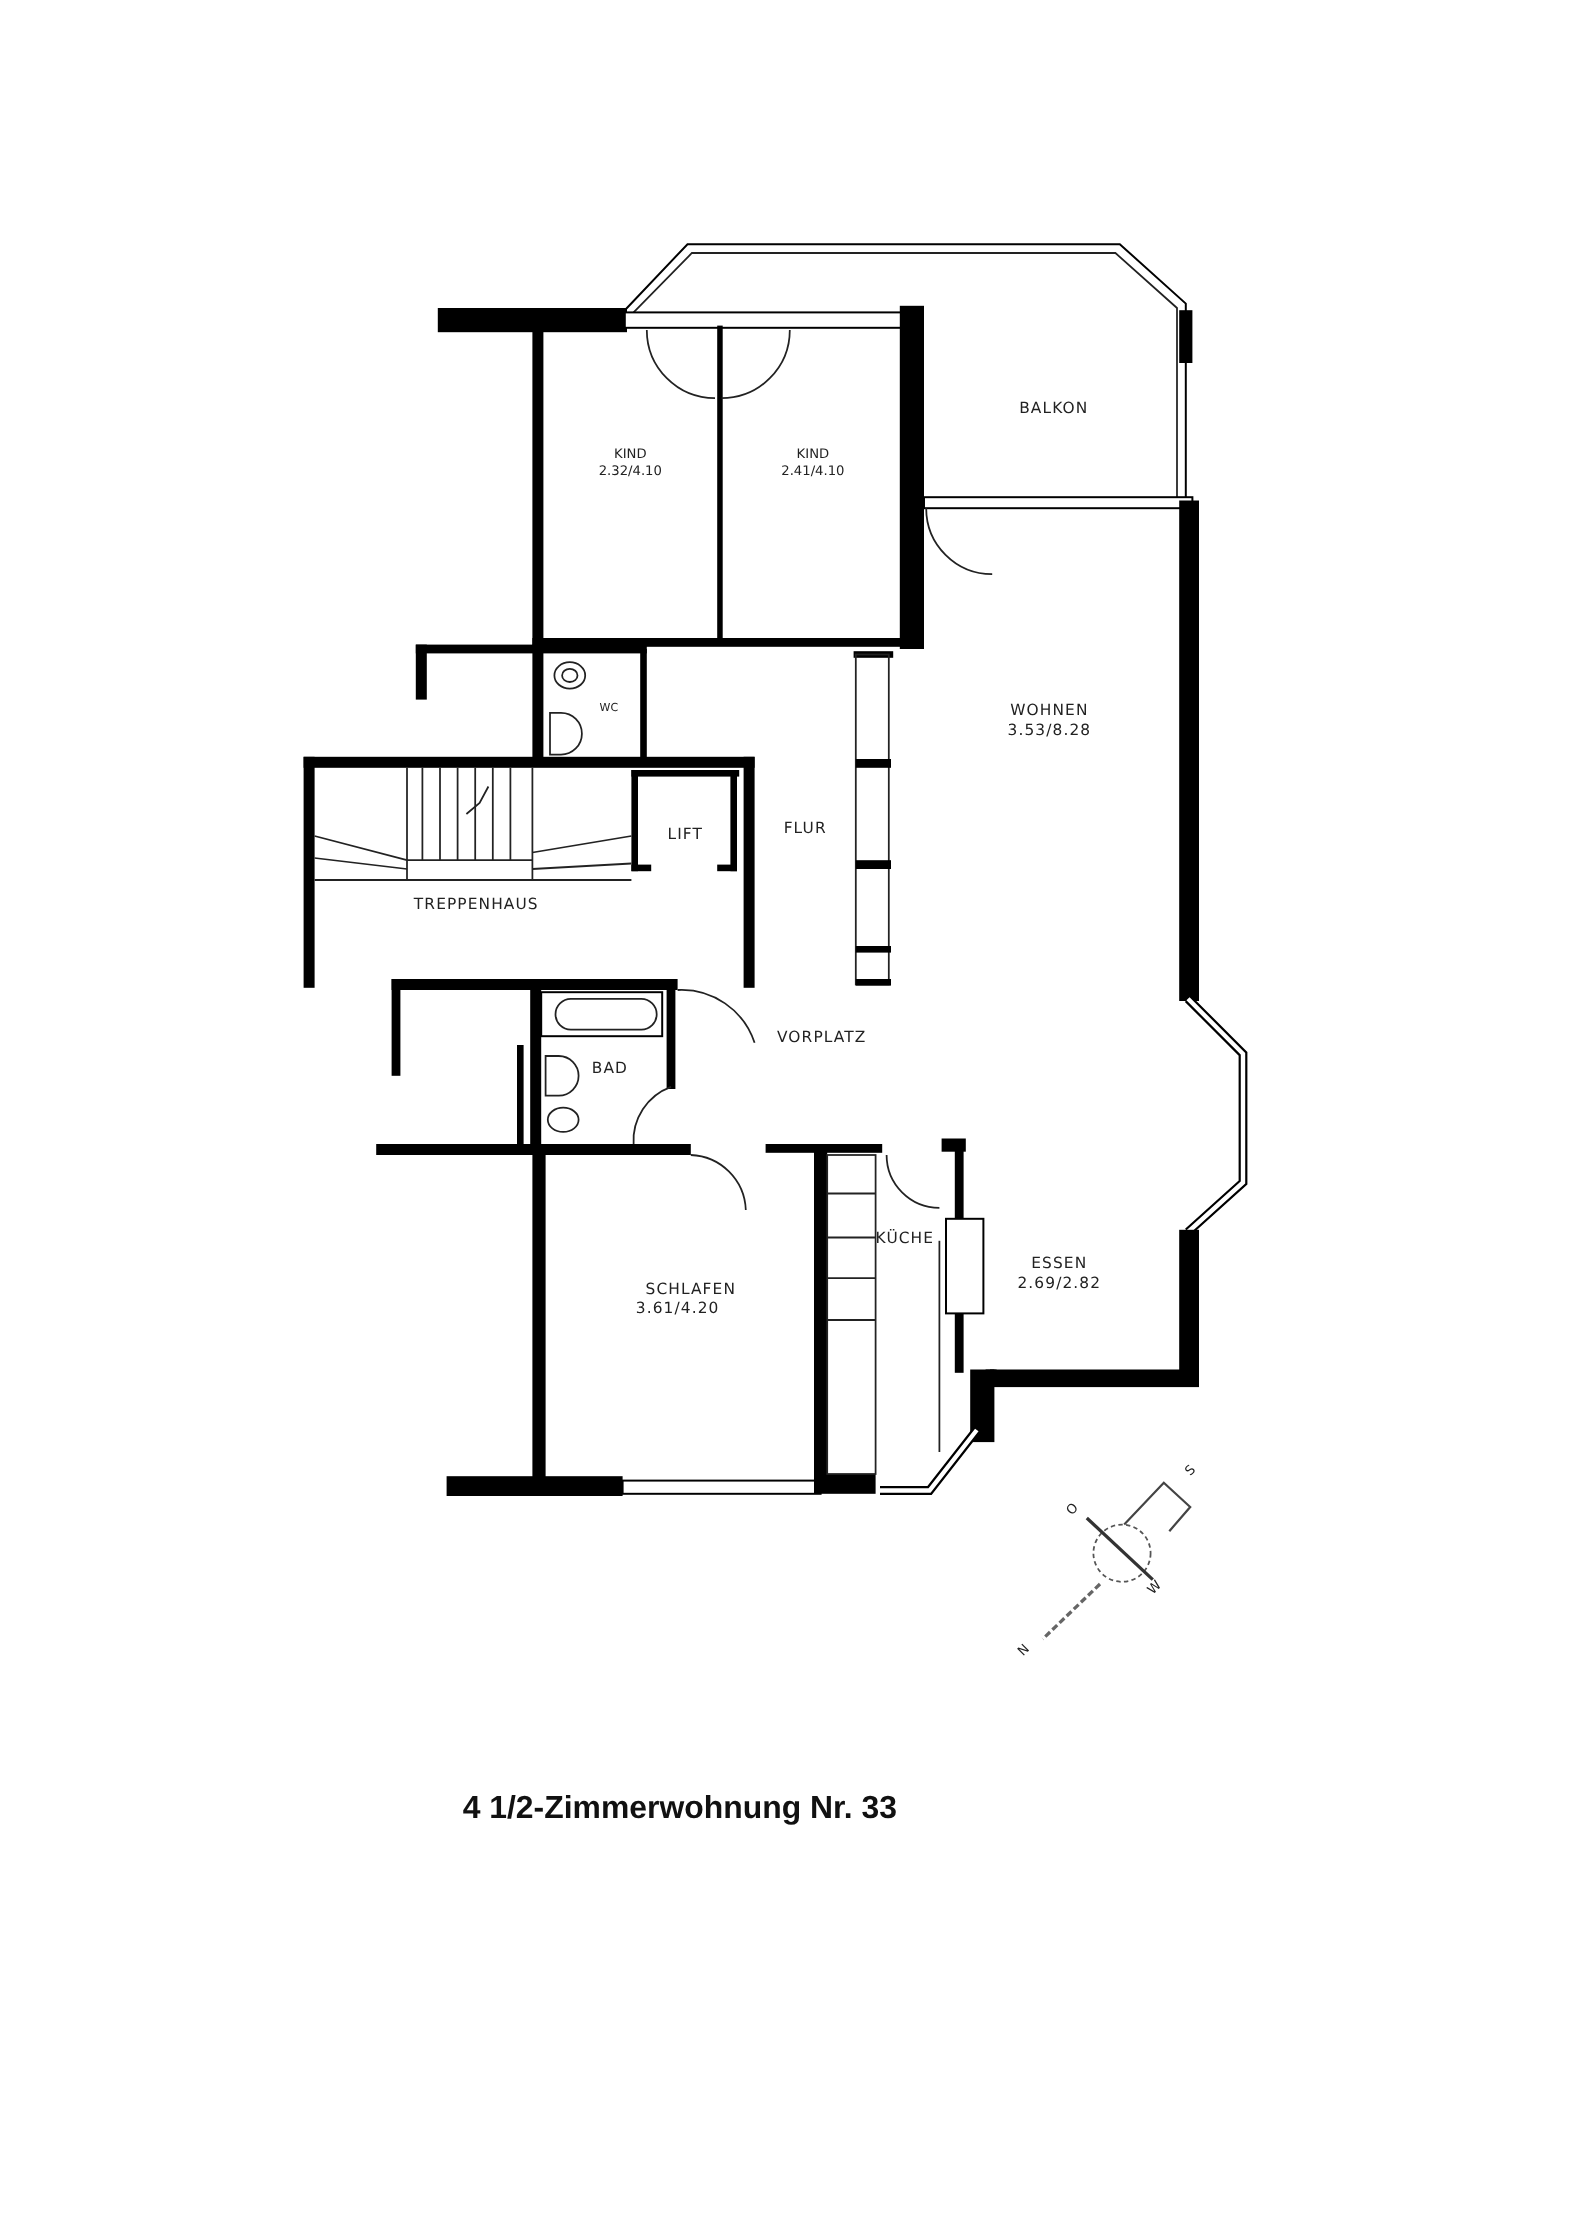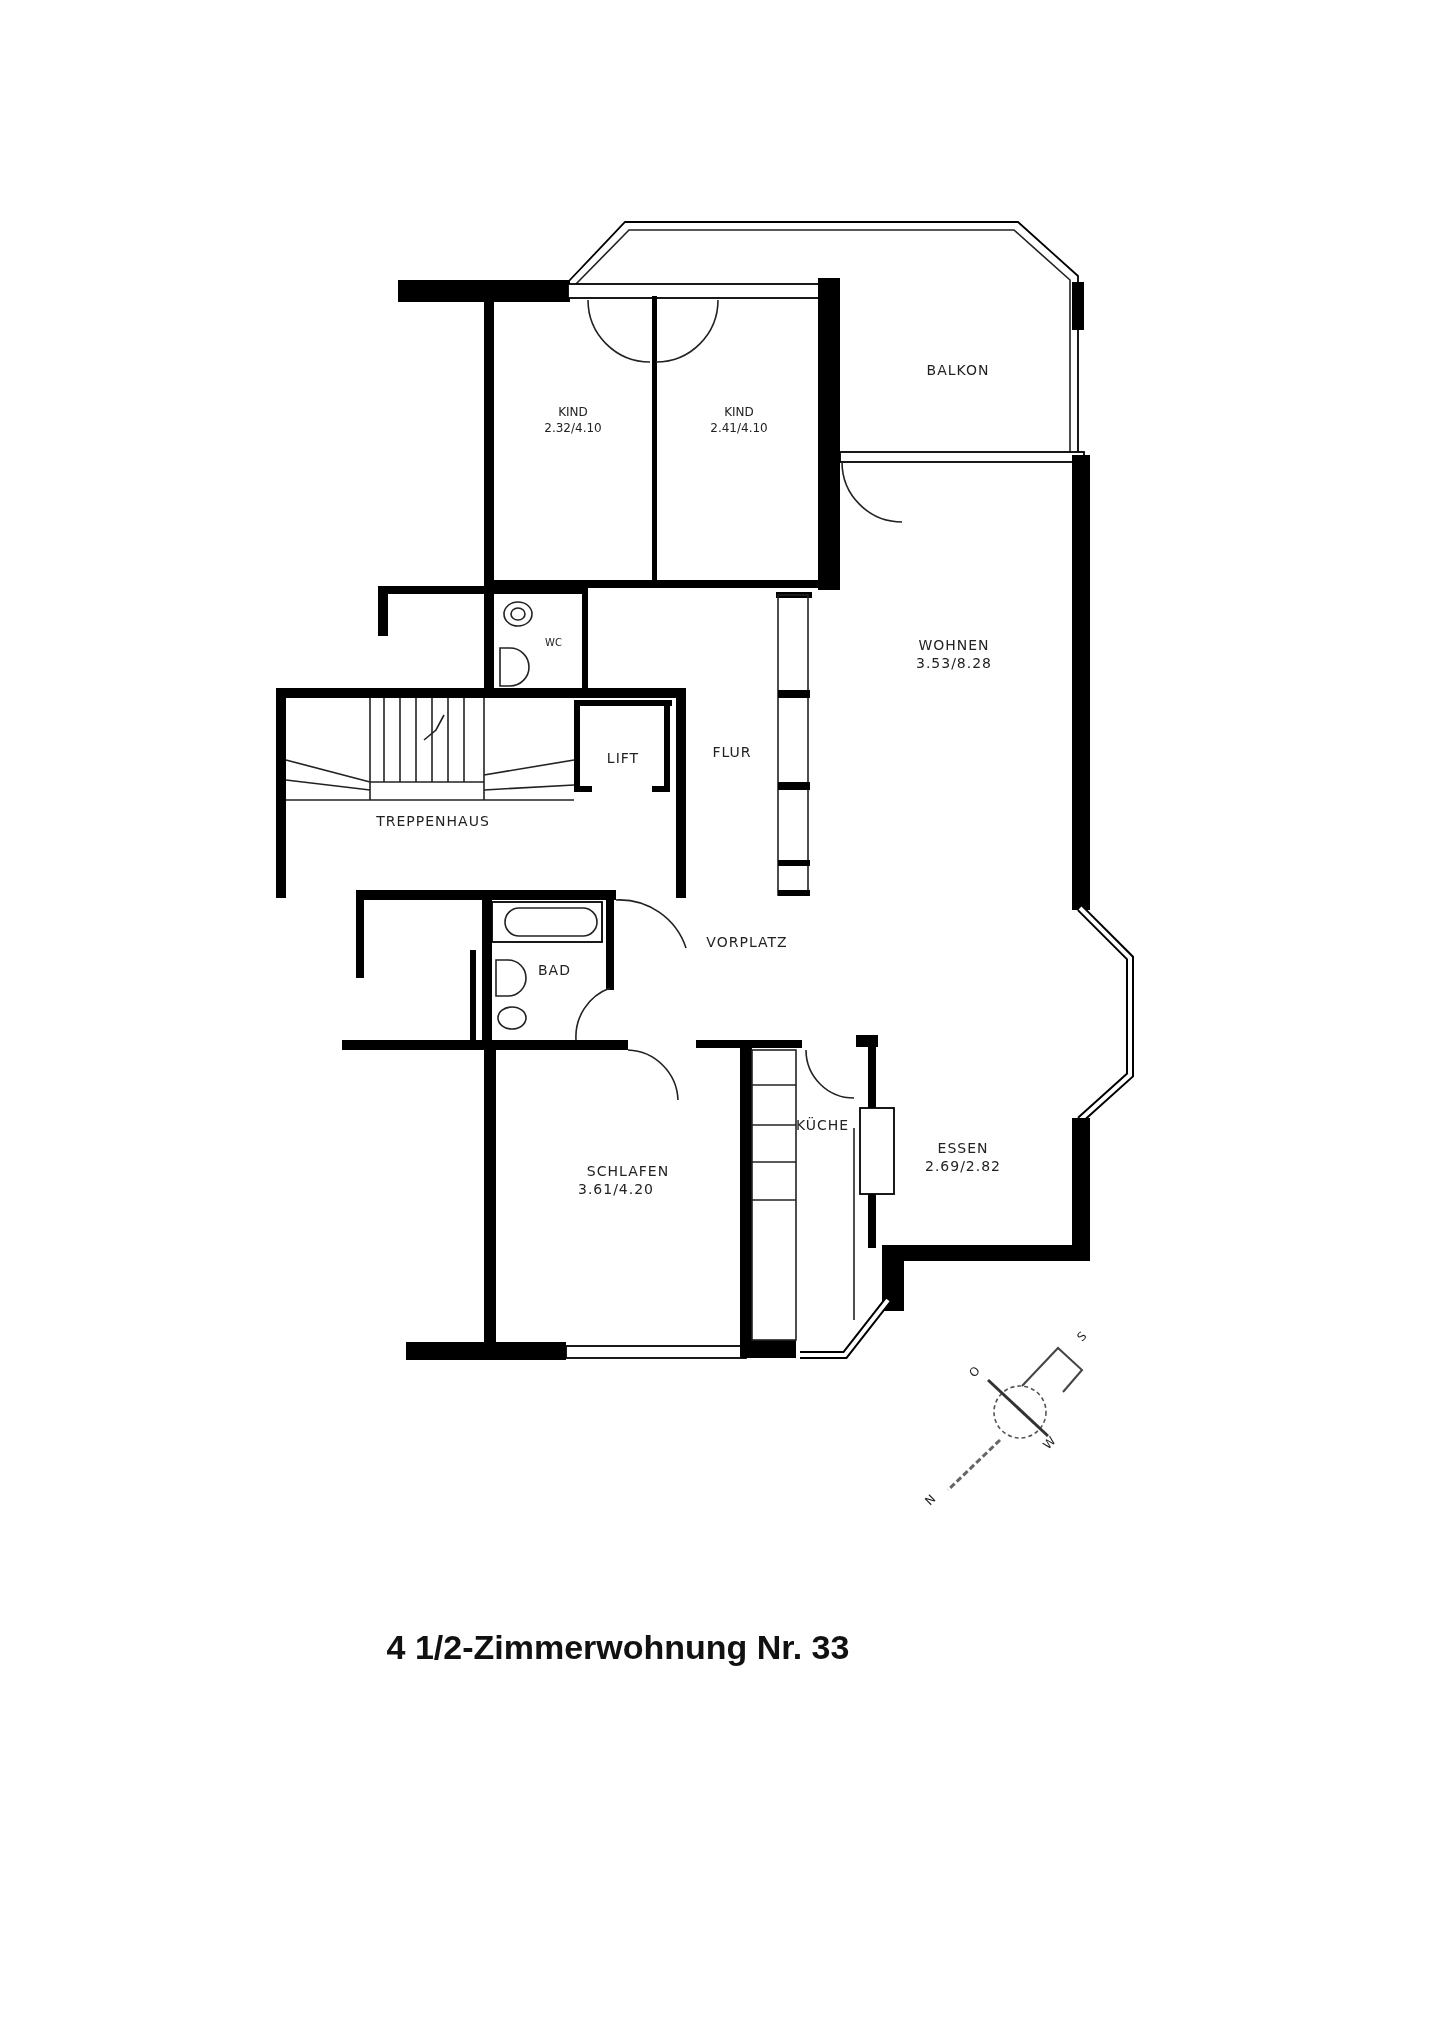--- a/index.html
+++ b/index.html
@@ -5,21 +5,21 @@
   html, body { margin: 0; padding: 0; background: #ffffff; }
   body { width: 1440px; height: 2035px; position: relative; overflow: hidden;
          font-family: "Liberation Sans", sans-serif; color: #111; }
   #plan { position: absolute; left: 0; top: 0; width: 1440px; height: 2035px; }
   .wall { fill: #000; }
   .hair { stroke: #222; stroke-width: 1.6; fill: none; }
   .win  { stroke: #000; stroke-width: 1.8; fill: #fff; }
   .lbl  { font-family: "DejaVu Sans", sans-serif; font-size: 14px; fill: #222; letter-spacing: 1px; }
   .lblsm{ font-family: "DejaVu Sans", sans-serif; font-size: 12px; fill: #222; }
   .caption { position: absolute; left: 0; width: 1236px; top: 1628px; text-align: center;
-             font-family: "Liberation Sans", sans-serif; font-weight: bold; font-size: 34px; color: #111; }
+             font-family: "Liberation Sans", sans-serif; font-weight: bold; font-size: 29px; color: #111; }
 </style>
 </head>
 <body>
 
 <svg id="plan" viewBox="0 0 1440 2035" xmlns="http://www.w3.org/2000/svg">
 
   <g>
     <polyline class="win" points="568,282 625,222 1018,222 1078,276 1078,455"></polyline>
     <polyline class="hair" points="576,284 629,230 1014,230 1070,280 1070,455"></polyline>
     <rect class="wall" x="1072" y="282" width="12" height="48"></rect>

